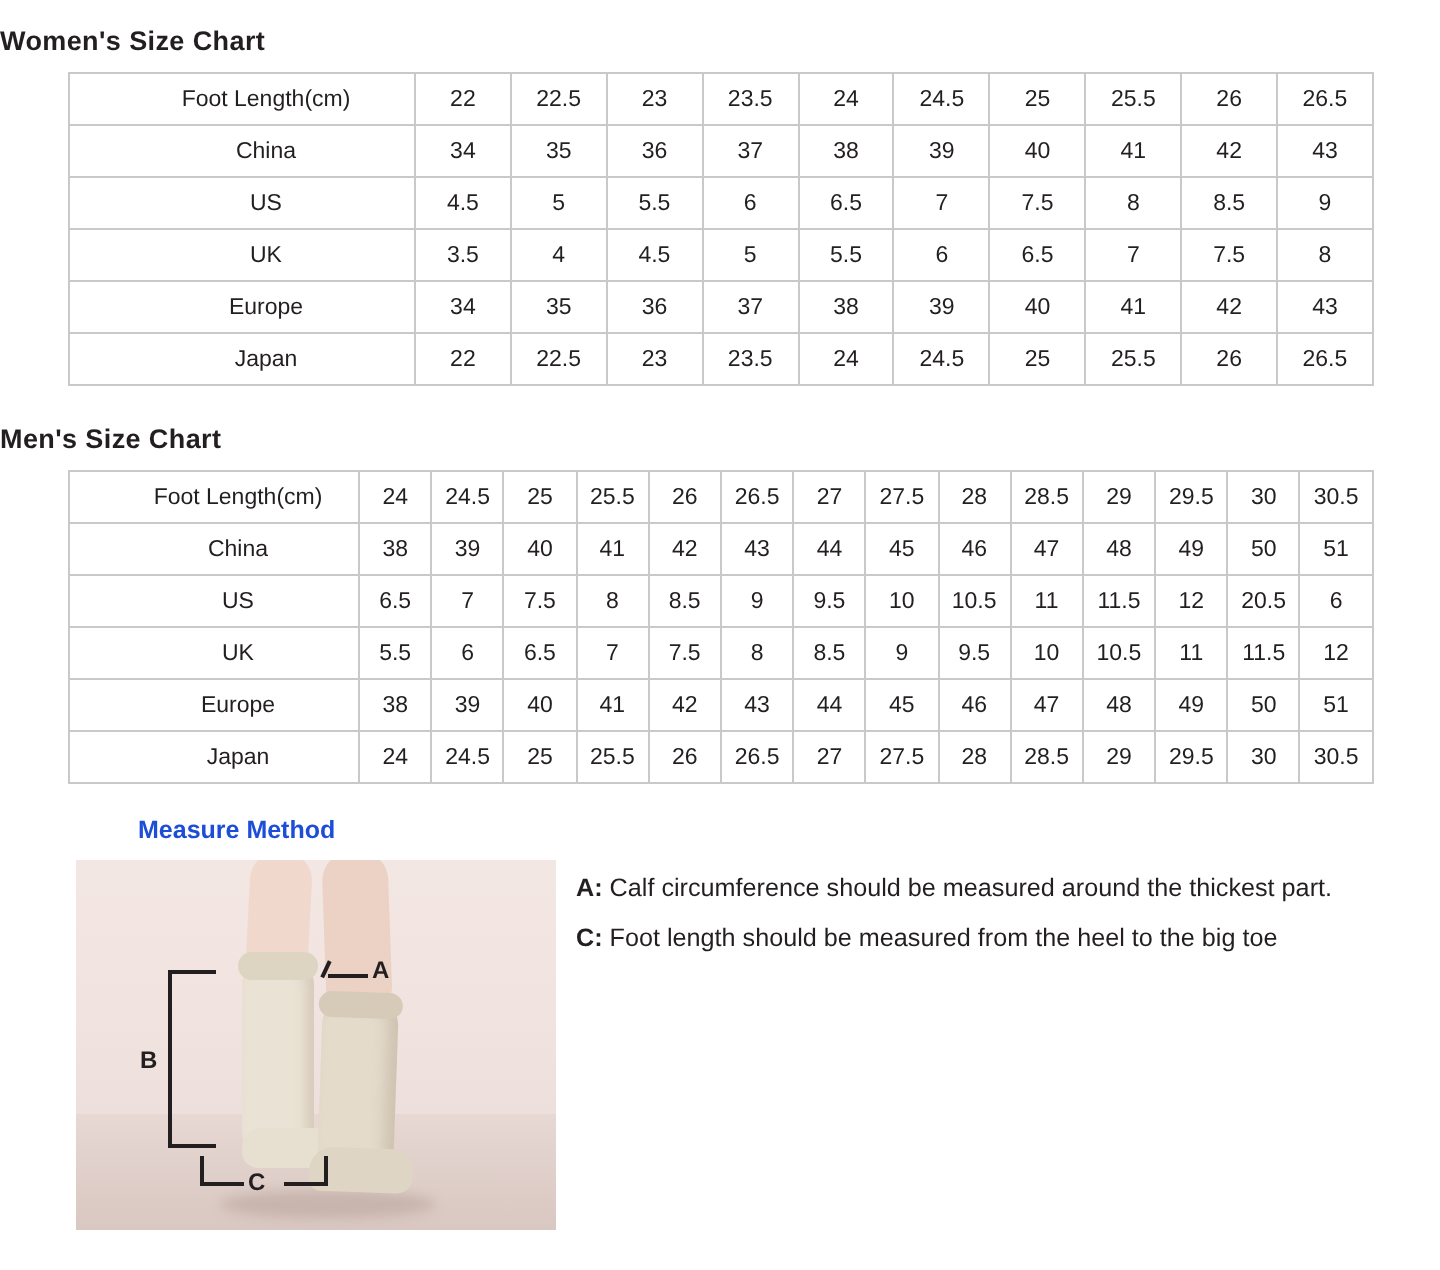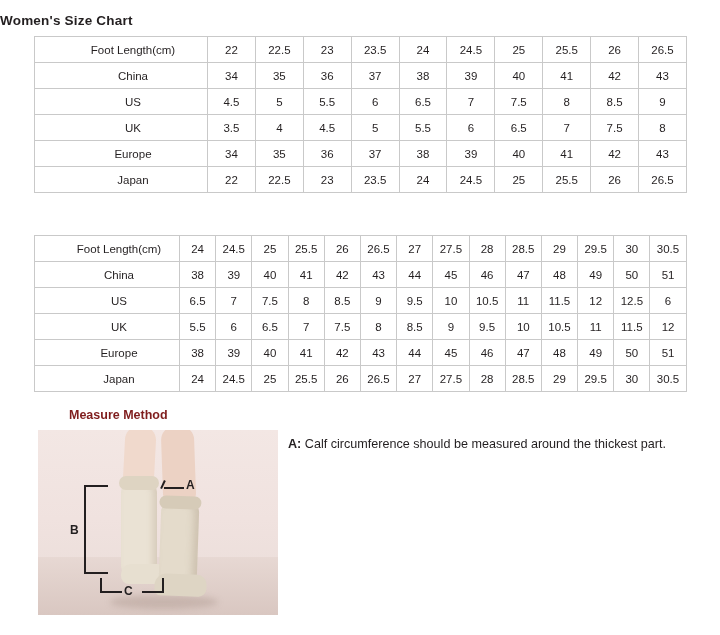--- a/index.html
+++ b/index.html
@@ -80,21 +80,21 @@
   #men-wrap col.lbl { width: 145px; }
   #men-wrap col.val { width: 36.2px; }
 
   
   #measure-title {
     position: absolute;
     left: 30px;
     top: 408px;
     font-size: 12.5px;
     font-weight: bold;
-    color: #7f1d1d;
+    color: #1d4ed8;
     padding-left: 39px;
   }
   #photo {
     position: absolute;
     left: 38px;
     top: 430px;
     width: 240px;
     height: 185px;
     background: linear-gradient(180deg, #f3e7e4 0%, #f0e2df 48%, #e9dcd8 100%);
     overflow: hidden;
@@ -279,20 +279,21 @@
             <td>24.5</td>
             <td>25</td>
             <td>25.5</td>
             <td>26</td>
             <td>26.5</td>
           </tr>
         </tbody>
     </table>
   </div>
 
+  <div id="men-title" class="chart-title">Men's Size Chart</div>
 
   <div id="men-wrap">
     <table class="size-table">
       <colgroup>
         <col class="lbl">
         <col class="val">
           <col class="val">
           <col class="val">
           <col class="val">
           <col class="val">
@@ -348,21 +349,21 @@
             <td>7.5</td>
             <td>8</td>
             <td>8.5</td>
             <td>9</td>
             <td>9.5</td>
             <td>10</td>
             <td>10.5</td>
             <td>11</td>
             <td>11.5</td>
             <td>12</td>
-            <td>12.5</td>
+            <td>20.5</td>
             <td>6</td>
           </tr>
           <tr>
             <td class="rowhead">UK</td>
             <td>5.5</td>
             <td>6</td>
             <td>6.5</td>
             <td>7</td>
             <td>7.5</td>
             <td>8</td>
@@ -440,15 +441,16 @@
 
     <div class="line" style="left:62px; top:148px; width:1.6px; height:14px;"></div>
     <div class="line" style="left:62px; top:161px; width:22px; height:1.6px;"></div>
     <div class="line" style="left:104px; top:161px; width:22px; height:1.6px;"></div>
     <div class="line" style="left:124px; top:148px; width:1.6px; height:14px;"></div>
     <div class="ann" style="left:86px; top:154px;">C</div>
   </div>
 
   <div id="measure-text">
       <p><b>A:</b><span> Calf circumference should be measured around the thickest part.</span></p>
+      <p><b>C:</b><span> Foot length should be measured from the heel to the big toe</span></p>
     </div>
 
 </div>
 
 </body></html>

